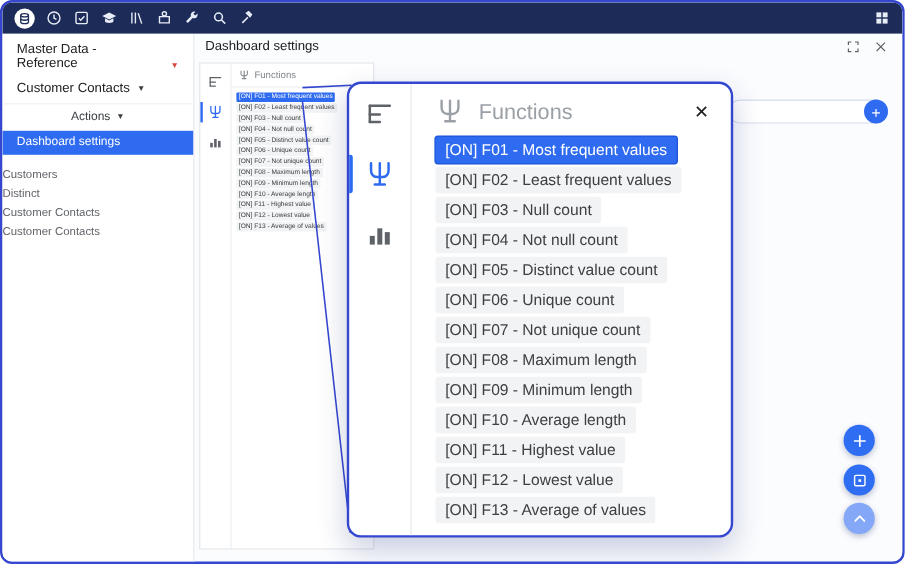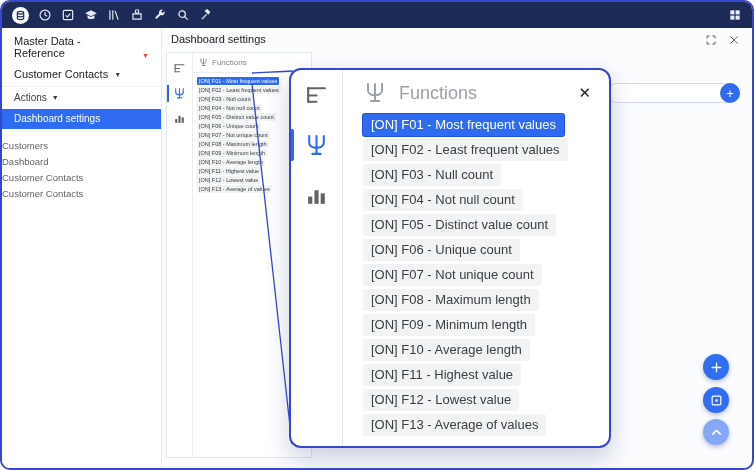--- a/index.html
+++ b/index.html
@@ -14,21 +14,21 @@
   .logo svg { width:11px; height:11px; }
   .tb-right { margin-left:auto; }
 
   
   .sidebar { position:absolute; top:26px; left:0; width:160px; bottom:0; background:#fff; border-right:1px solid #e7e9ee; z-index:4; }
   .side-row1 { padding:7px 12px 4px; font-size:11px; color:#202124; display:flex; align-items:flex-end; gap:13px; cursor:pointer; }
   .side-row2 { padding:5px 12px 6px; font-size:11px; color:#202124; display:flex; align-items:center; gap:6px; border-bottom:1px solid #eef0f3; cursor:pointer; }
   .caret { font-size:7px; line-height:1; }
   .caret-red { color:#d9453c; }
   .caret-dark { color:#3c4043; }
-  .side-actions { padding:5px 12px; font-size:10px; color:#3c4043; display:flex; align-items:center; gap:5px; cursor:pointer; }
+  .side-actions { padding:5px 12px; font-size:10px; color:#3c4043; display:flex; align-items:center; gap:5px; cursor:pointer;justify-content:center; }
   .side-selected { margin-top:1px; background:#2e6bf0; color:#fff; font-size:10px; padding:4px 12px 5px; cursor:pointer; }
   .side-nav { margin-top:9px; }
   .side-nav-item { padding:2px 0; font-size:9.5px; line-height:12px; color:#5f6368; cursor:pointer; white-space:nowrap; overflow:hidden; }
 
   
   .main-title { position:absolute; left:169px; top:31px; font-size:11px; color:#202124; z-index:3; }
   .hdr-icons { position:absolute; right:12px; top:30px; display:flex; gap:11px; color:#5f6368; z-index:3; }
   .hdr-icons .hicon { width:12px; height:12px; cursor:pointer; }
   .hdr-icons svg { width:100%; height:100%; }
 
@@ -159,21 +159,21 @@
       <span>Customer Contacts</span>
       <span class="caret caret-dark">▼</span>
     </div>
     <div class="side-actions">
       <span>Actions</span>
       <span class="caret caret-dark">▼</span>
     </div>
     <div class="side-selected">Dashboard settings</div>
     <div class="side-nav">
         <div class="side-nav-item">Customers</div>
-        <div class="side-nav-item">Dashboard</div>
+        <div class="side-nav-item">Distinct</div>
         <div class="side-nav-item">Customer Contacts</div>
         <div class="side-nav-item">Customer Contacts</div>
       </div>
   </div>
 
   <div class="main-title">Dashboard settings</div>
   <div class="hdr-icons">
     <span class="hicon">
       <svg viewBox="0 0 24 24" fill="none" stroke="currentColor" stroke-width="2">
           <path d="M4 9V4h5M15 4h5v5M20 15v5h-5M9 20H4v-5"></path>

